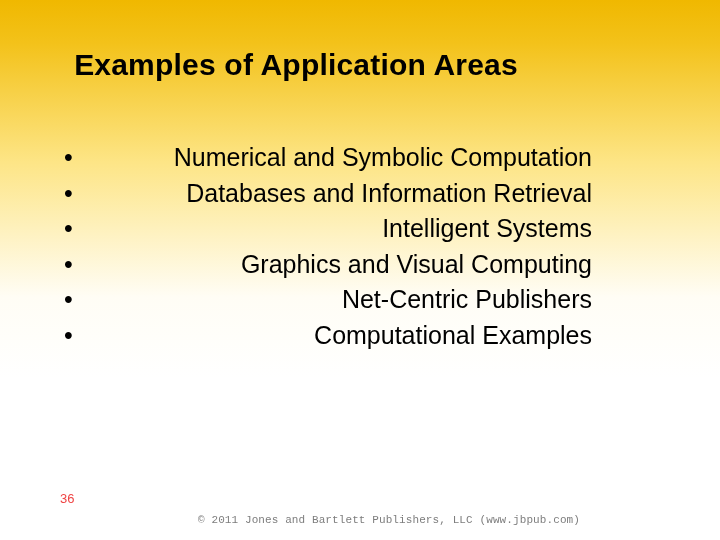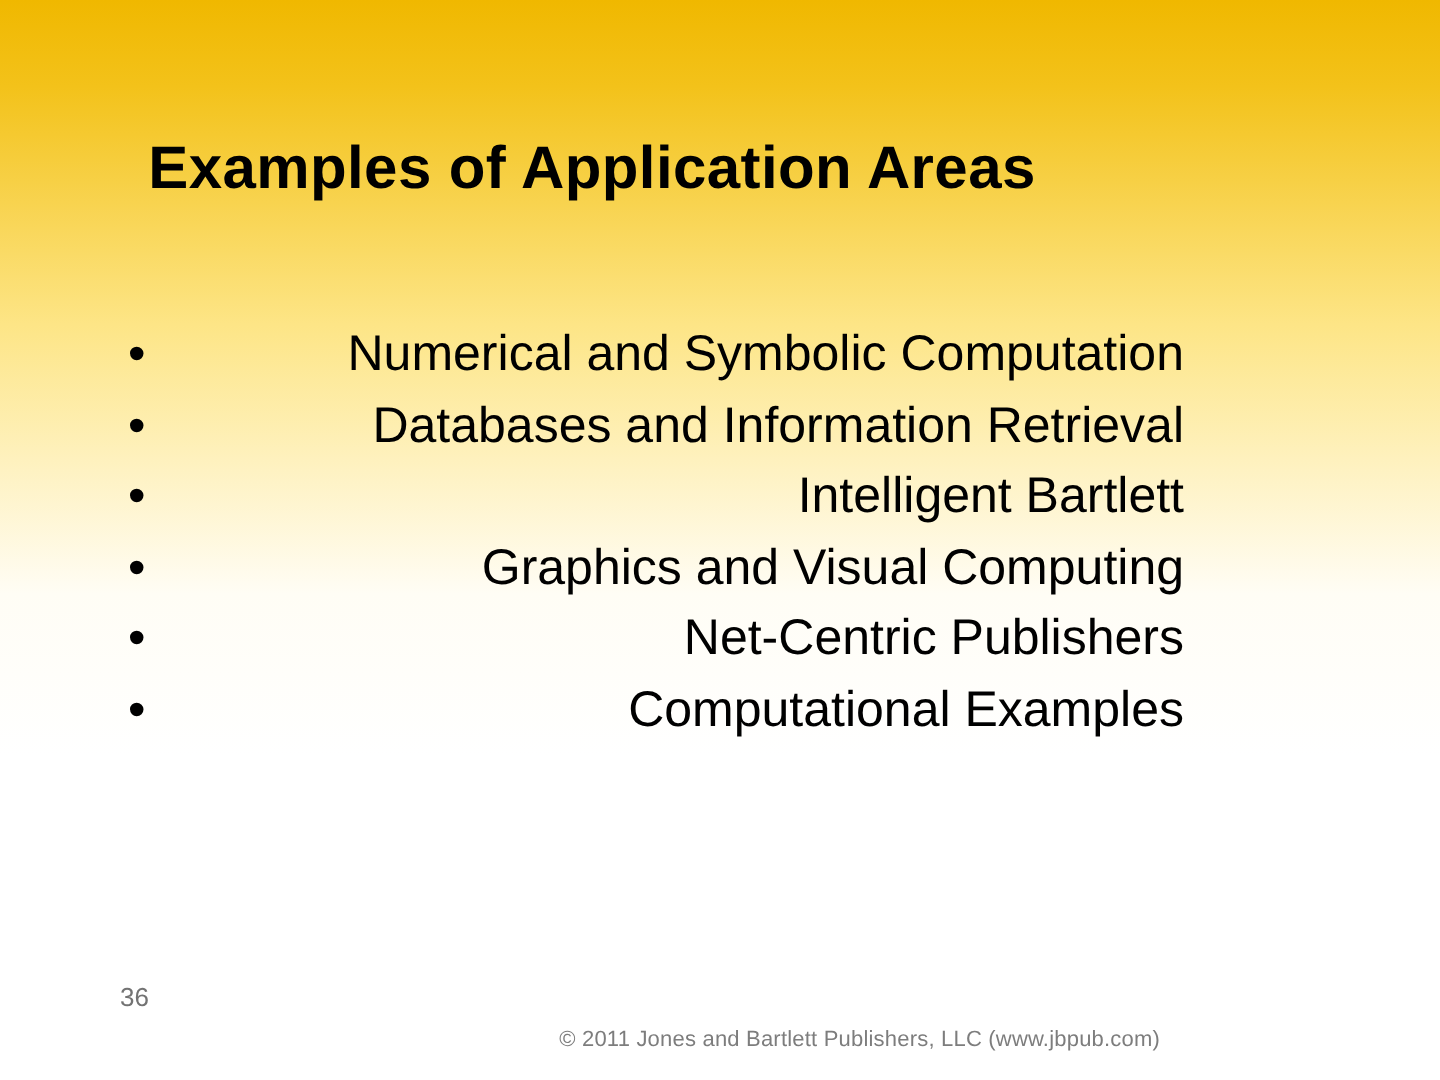--- a/index.html
+++ b/index.html
@@ -12,21 +12,21 @@
         #fde586 30%,
         #fffdf5 55%,
         #ffffff 70%,
         #ffffff 100%);
       position: relative;
     }
     .slide {
       width: 592px;
       height: 540px;
       position: relative;
-      padding-top: 68px;
+      padding-top: 48px;
     }
     .title {
       font-size: 30px;
       font-weight: bold;
       color: #000;
       text-align: center;
       margin-left: 40px;
       margin-right: 40px;
       margin-bottom: 58px;
       letter-spacing: 0.2px;
@@ -48,40 +48,40 @@
       position: absolute;
       left: 0;
       top: 0;
       font-size: 25px;
     }
     .page-number {
       position: absolute;
       left: 60px;
       bottom: 34px;
       font-size: 13px;
-      color: #737373;
+      color: #ef4444;
     }
     .copyright {
       position: absolute;
       right: 12px;
       bottom: 14px;
       font-size: 11px;
       color: #7d7d7d;
-      font-family: Liberation Sans, sans-serif;
+      font-family: Liberation Mono, monospace;
       letter-spacing: 0.1px;
     }
   </style>
 </head>
 <body>
 
 <div class="slide">
   <h1 class="title">Examples of Application Areas</h1>
   <ul class="bullets">
     <li>Numerical and Symbolic Computation</li>
     <li>Databases and Information Retrieval</li>
-    <li>Intelligent Bartlett</li>
+    <li>Intelligent Systems</li>
     <li>Graphics and Visual Computing</li>
     <li>Net-Centric Publishers</li>
     <li>Computational Examples</li>
   </ul>
   <div class="page-number">36</div>
   <div class="copyright">© 2011 Jones and Bartlett Publishers, LLC (www.jbpub.com)</div>
 </div>
 
 </body></html>

